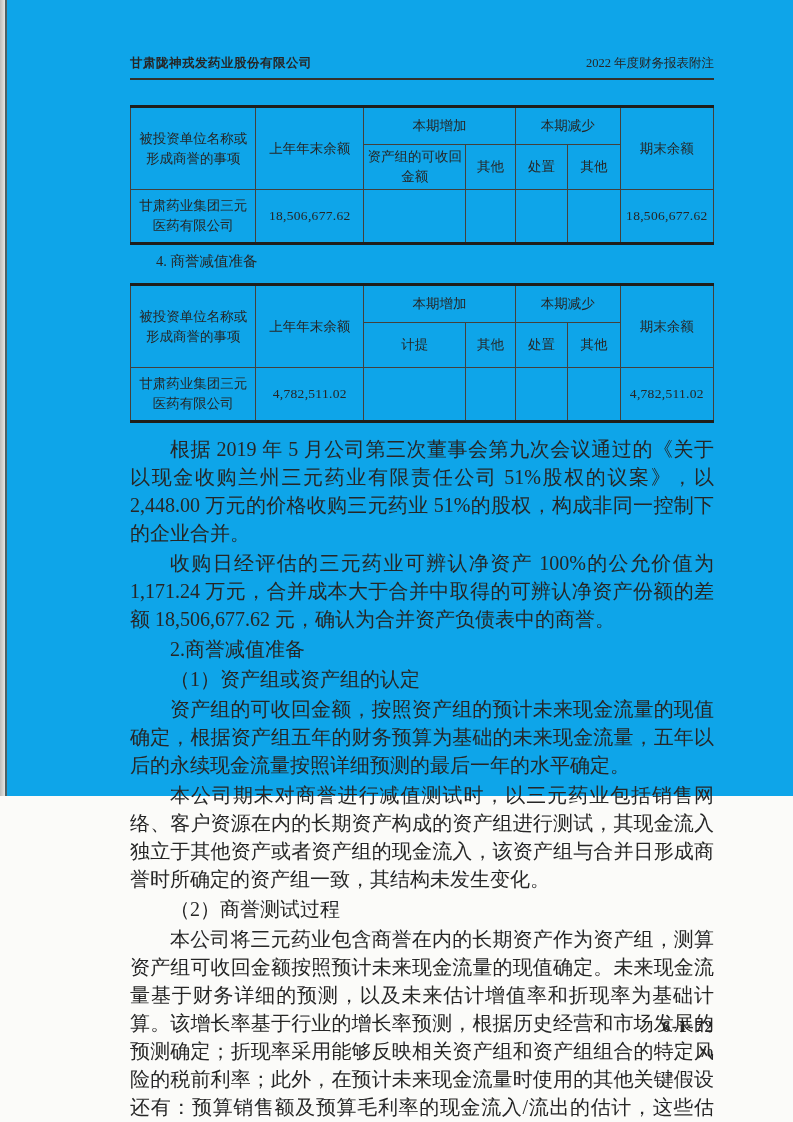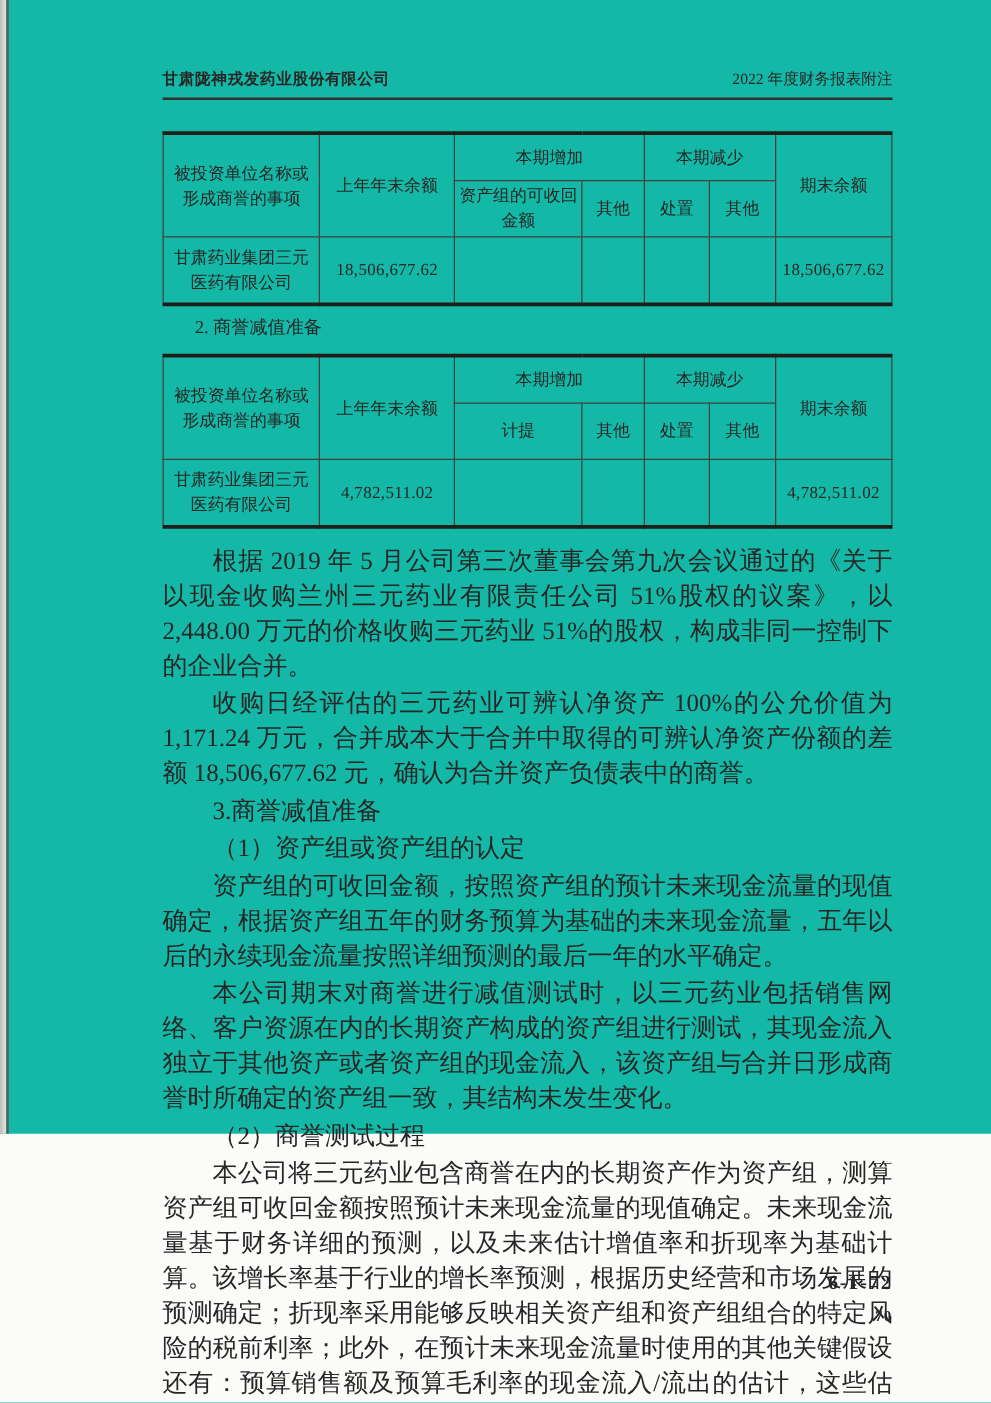--- a/index.html
+++ b/index.html
@@ -1,18 +1,18 @@
 <!DOCTYPE html>
 <html><head>
 <meta charset="utf-8">
 <style>
   html,body{margin:0;padding:0;}
   body{width:793px;height:1122px;background:#fbfbf9;overflow:hidden;
        font-family:"Liberation Serif","DejaVu Serif",serif;color:#262626;}
-  .page{position:relative;width:793px;height:907px;background:#14b8a6;}
+  .page{position:relative;width:793px;height:796px;background:#0ea5e9;}
   .scan-edge{position:absolute;left:0;top:0;width:5px;height:100%;
              background:linear-gradient(to right,#bdbdbb,#e6e6e3);}
   .scan-line{position:absolute;left:5px;top:0;width:2px;height:100%;background:#57554f;opacity:.85;}
   .content{position:absolute;left:130px;top:0;width:584px;}
   .doc-header{margin-top:55px;display:flex;justify-content:space-between;align-items:flex-end;
               border-bottom:2px solid #33312d;padding-bottom:6px;}
   .doc-header .co{font-size:12.5px;font-weight:bold;letter-spacing:.5px;}
   .doc-header .ti{font-size:12.5px;font-weight:normal;}
   .fin-table{width:100%;border-collapse:collapse;table-layout:fixed;
              border-top:3px solid #1f1e1b;border-bottom:3px solid #1f1e1b;}
@@ -77,21 +77,21 @@
         <td class="num">18,506,677.62</td>
         <td></td>
         <td></td>
         <td></td>
         <td></td>
         <td class="num">18,506,677.62</td>
       </tr>
     </tbody>
       </table>
 
-    <div class="between-heading">2.  商誉减值准备</div>
+    <div class="between-heading">4.  商誉减值准备</div>
 
     <table class="fin-table t2">
       <colgroup>
         <col style="width:21.5%">
           <col style="width:18.5%">
           <col style="width:17.5%">
         <col style="width:8.5%">
           <col style="width:9%">
           <col style="width:9%">
           <col style="width:16%">
@@ -118,21 +118,21 @@
         <td></td>
         <td></td>
         <td class="num">4,782,511.02</td>
       </tr>
     </tbody>
       </table>
 
     <div class="bodytext">
       <p>根据 2019 年 5 月公司第三次董事会第九次会议通过的《关于以现金收购兰州三元药业有限责任公司 51%股权的议案》，以 2,448.00 万元的价格收购三元药业 51%的股权，构成非同一控制下的企业合并。</p>
       <p>收购日经评估的三元药业可辨认净资产 100%的公允价值为 1,171.24 万元，合并成本大于合并中取得的可辨认净资产份额的差额 18,506,677.62 元，确认为合并资产负债表中的商誉。</p>
-      <p class="hd">3.商誉减值准备</p>
+      <p class="hd">2.商誉减值准备</p>
       <p class="hd">（1）资产组或资产组的认定</p>
       <p>资产组的可收回金额，按照资产组的预计未来现金流量的现值确定，根据资产组五年的财务预算为基础的未来现金流量，五年以后的永续现金流量按照详细预测的最后一年的水平确定。</p>
       <p>本公司期末对商誉进行减值测试时，以三元药业包括销售网络、客户资源在内的长期资产构成的资产组进行测试，其现金流入独立于其他资产或者资产组的现金流入，该资产组与合并日形成商誉时所确定的资产组一致，其结构未发生变化。</p>
       <p class="hd">（2）商誉测试过程</p>
       <p>本公司将三元药业包含商誉在内的长期资产作为资产组，测算资产组可收回金额按照预计未来现金流量的现值确定。未来现金流量基于财务详细的预测，以及未来估计增值率和折现率为基础计算。该增长率基于行业的增长率预测，根据历史经营和市场发展的预测确定；折现率采用能够反映相关资产组和资产组组合的特定风险的税前利率；此外，在预计未来现金流量时使用的其他关键假设还有：预算销售额及预算毛利率的现金流入/流出的估计，这些估计是基于各资产组产生现金流量的以往表现以及对市场发展的期望。</p>
       <p>经过减值测试，本期发现资产组的可收回金额高于其账面价值，故未计提商誉减值准备。</p>
       <p class="hb">（十五）递延所得税资产/递延所得税负债</p>
 
     </div>
 

